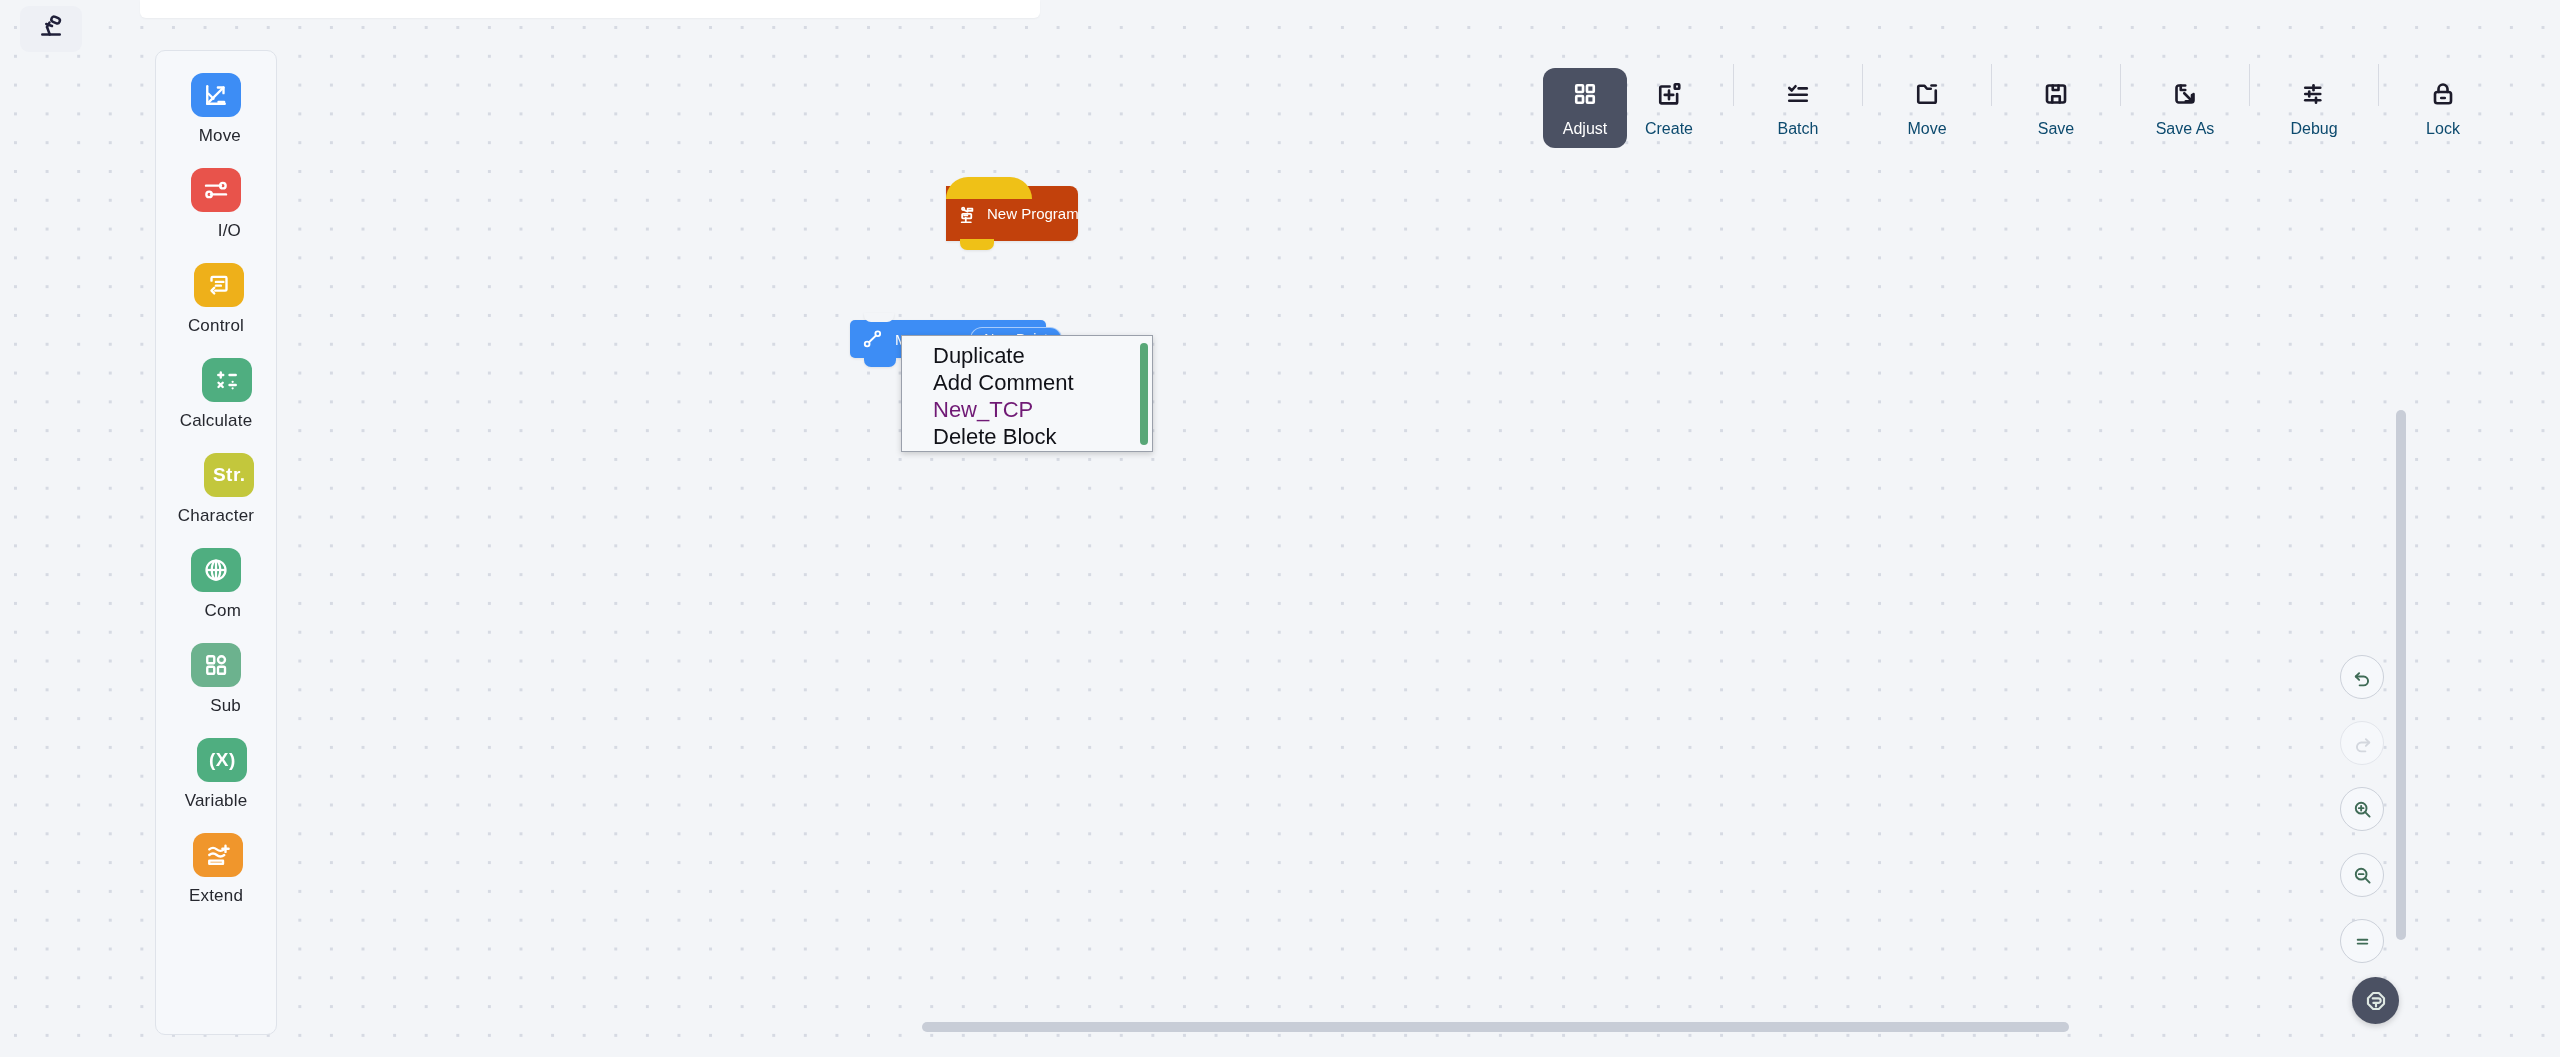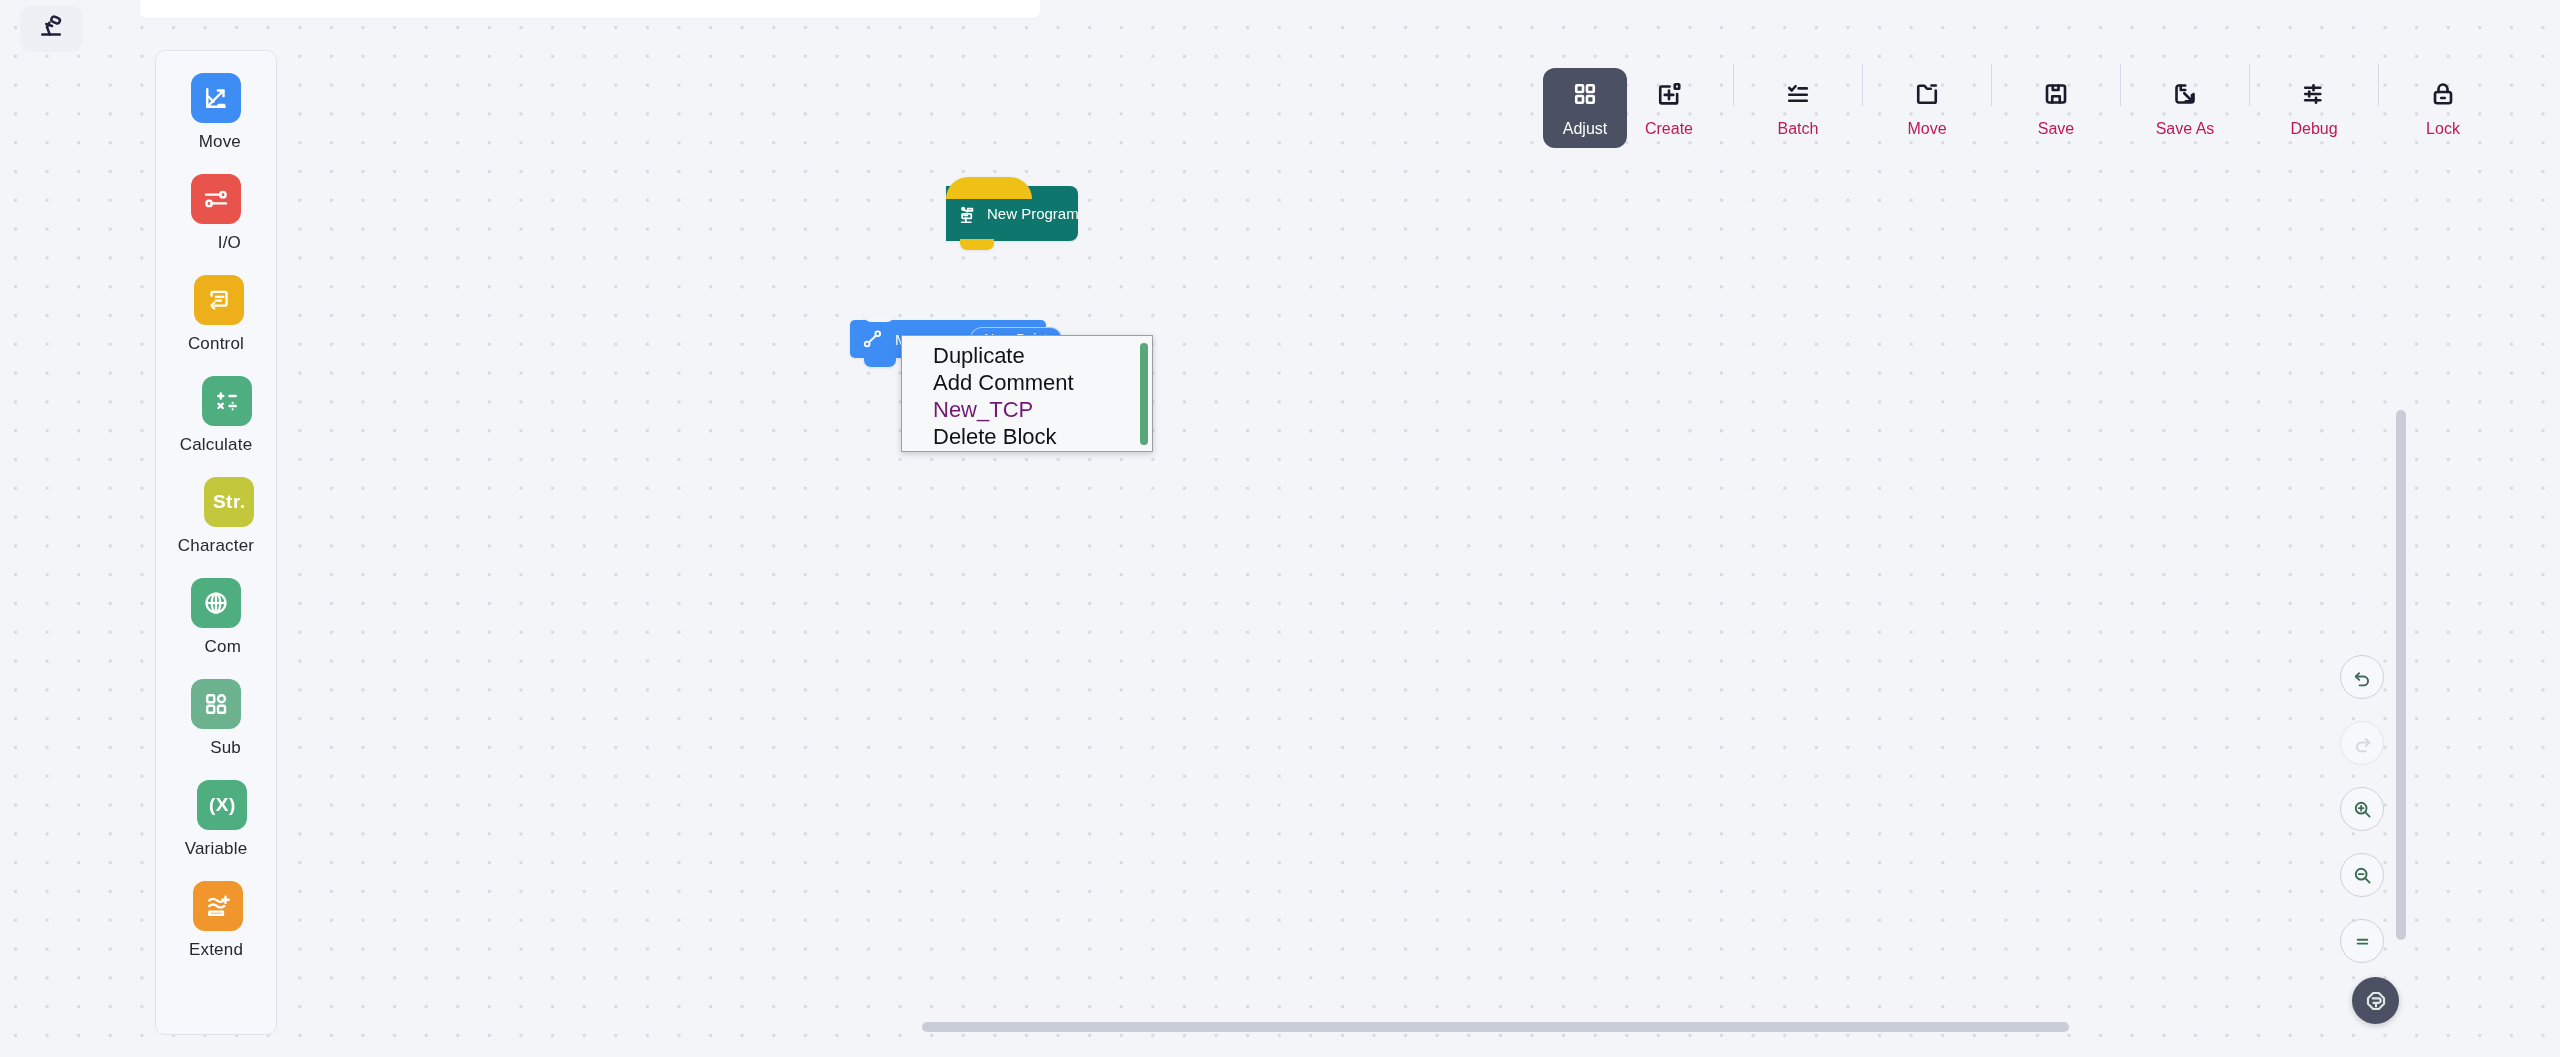--- a/index.html
+++ b/index.html
@@ -46,21 +46,21 @@
     width: 122px; height: 985px;
     background: #f6f8fb;
     border: 1px solid #dfe3ea;
     border-radius: 10px;
     padding-top: 22px;
     display: flex; flex-direction: column; align-items: center;
     gap: 22px;
   }
   .cat { display: flex; flex-direction: column; align-items: flex-end; cursor: pointer; }
   .cat-icon {
-    width: 50px; height: 50px; border-radius: 12px;
+    width: 50px; height: 44px; border-radius: 12px;
     display:flex; align-items:center; justify-content:center;
     color: #fff;
   }
   .cat-icon svg { width: 30px; height: 30px; display:block; }
   .cat-label {
     margin-top: 9px; font-size: 17px; color: #26282f; letter-spacing: .2px;
     white-space: nowrap;
   }
   .cat-icon.txt { font-size: 19px; font-weight: 700; color:#fff; letter-spacing:.5px;}
 
@@ -72,28 +72,28 @@
   .tb-item {
     width: 84px; height: 80px;
     display: flex; flex-direction: column; align-items: center; justify-content: center;
     gap: 11px; cursor: pointer; margin-top: 46px;
   }
   .tb-item.active { background:#4b5163; border-radius: 12px; }
   .tb-item.active .tb-label { color:#ffffff; }
   .tb-item.active svg { stroke:#ffffff; }
   .tb-icon { height: 30px; display:flex; align-items:center; justify-content:center;}
   .tb-icon svg { width: 30px; height: 30px; stroke: #1c1b2b; fill: none; stroke-width: 2.1; stroke-linecap: round; stroke-linejoin: round; }
-  .tb-label { font-size: 16px; color: #be185d; }
+  .tb-label { font-size: 16px; color: #0c4a6e; }
   .tb-sep { width: 1px; height: 42px; background: #d7dae2; margin: 0 22px; align-self:center; }
 
   
   .blk-program {
     position: absolute; left: 946px; top: 186px;
     width: 132px; height: 55px;
-    background: #0f766e;
+    background: #c2410c;
     display: flex; align-items: center; padding-left: 12px; gap: 7px;
     border-radius: 0 8px 8px 0;
     filter: drop-shadow(0 1px 1px rgba(0,0,0,.08));
   }
   .blk-program::before{
     content:""; position:absolute; left:0; top:-9px; width:86px; height:22px;
     background:#efc117; border-radius: 40px 40px 0 0;
   }
   .blk-program::after{
     content:""; position:absolute; left:14px; bottom:-9px; width:34px; height:11px;

